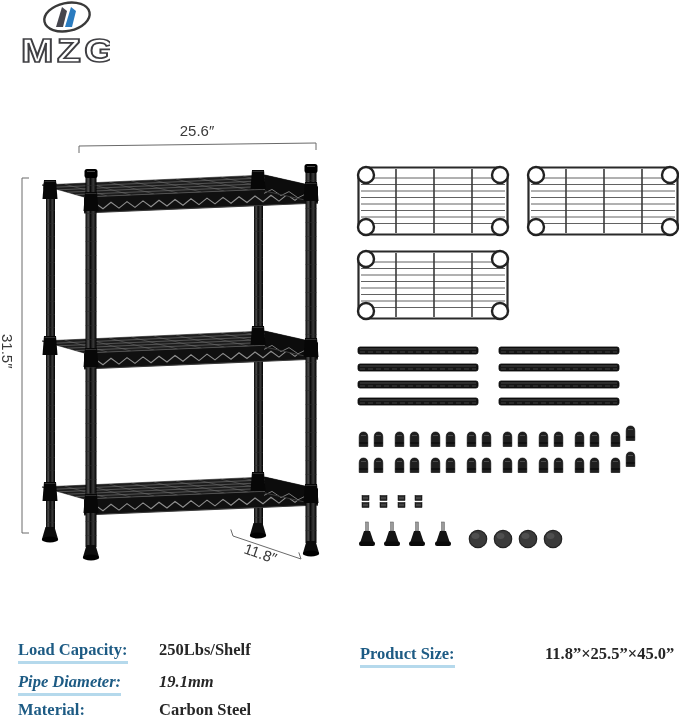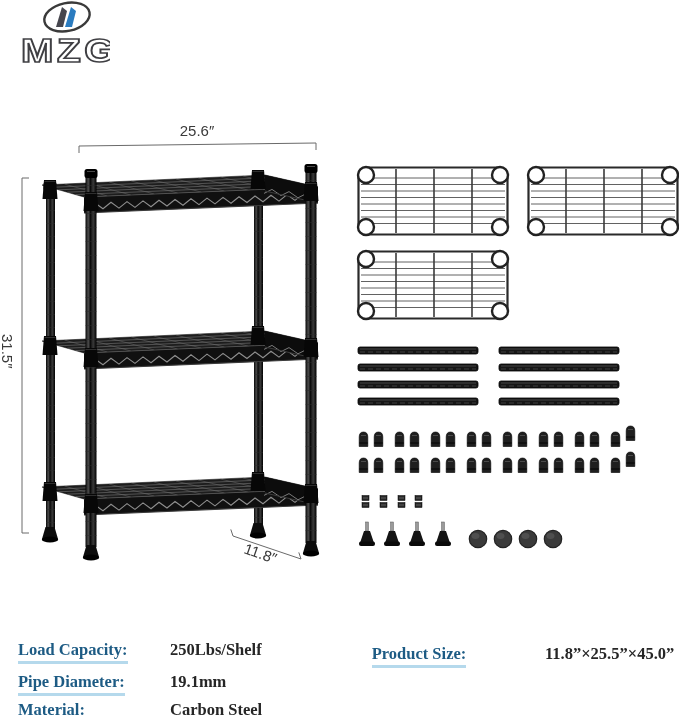--- a/index.html
+++ b/index.html
@@ -19,26 +19,26 @@
     color:#1d5b84; font-family:"Liberation Serif", serif;
     font-weight:700; font-size:16.5px;
     border-bottom:3px solid #b5d9ec; padding-bottom:1px;
     display:inline-block;
   }
   .spec-value {
     color:#262626; font-family:"Liberation Serif", serif;
     font-weight:700; font-size:16.5px; position:absolute; top:0;
   }
   .lrow1 { left:18px;  top:8px;  }
-  .lrow2 { left:18px;  top:40px; }
+  .lrow2 { left:18px;  top:40px;font-style:italic; }
   .lrow3 { left:18px;  top:68px; }
   .rrow1 { left:360px; top:12px; }
   .rrow2 { left:360px; top:45px; }
-  .rlabel-box { display:inline-block; width:118px; text-align:center; }
-  .lval  { left:152px;text-align:center; }
+  .rlabel-box { display:inline-block; width:118px; text-align:left; }
+  .lval  { left:141px;text-align:center; }
   .rval  { left:185px; }
 </style>
 </head>
 <body>
 
 <svg id="logo" width="100" height="72" viewBox="0 0 100 72">
   <g>
     <ellipse cx="57" cy="17" rx="23" ry="14" transform="rotate(-12 57 17)" fill="none" stroke="#3a3a3a" stroke-width="2.4"></ellipse>
     <polygon points="46,27 52,7 57,11 53,27" fill="#46464e"></polygon>
     <polygon points="55,27 61,7 66,11 62,27" fill="#2b7cc0"></polygon>

